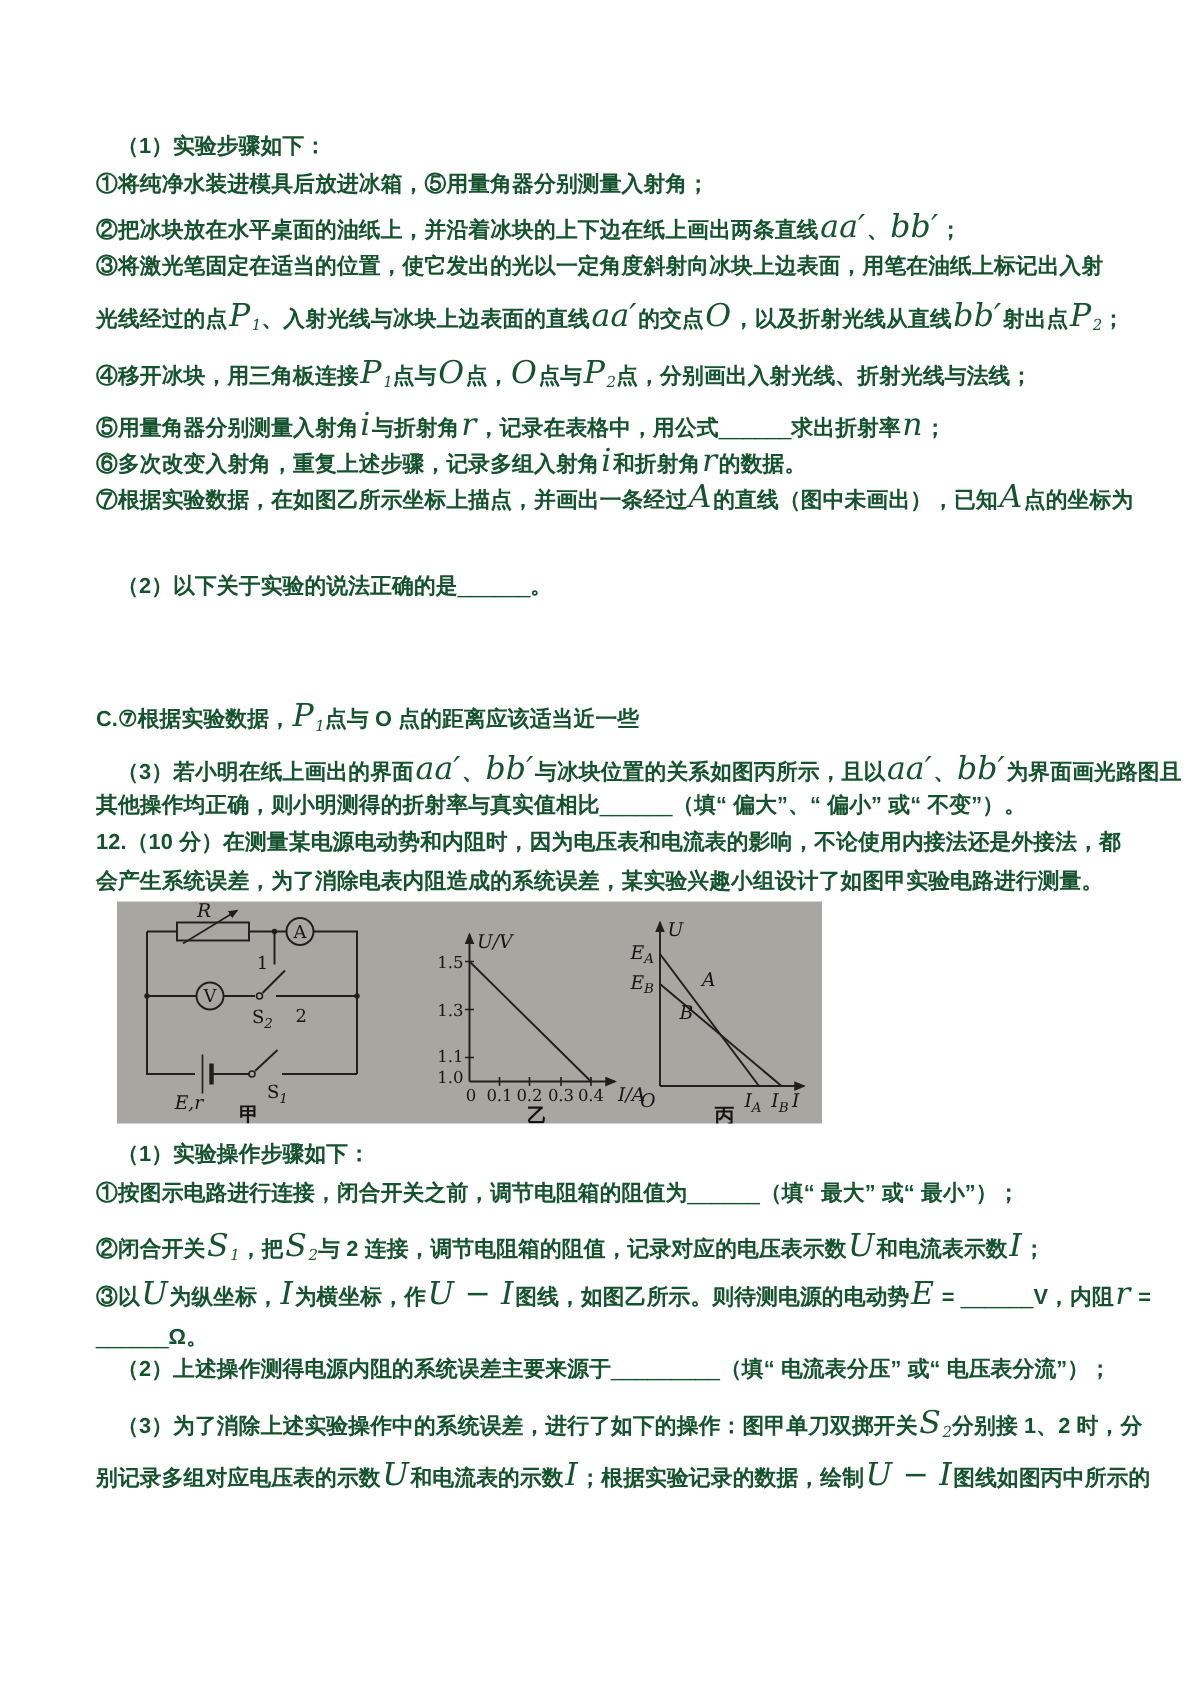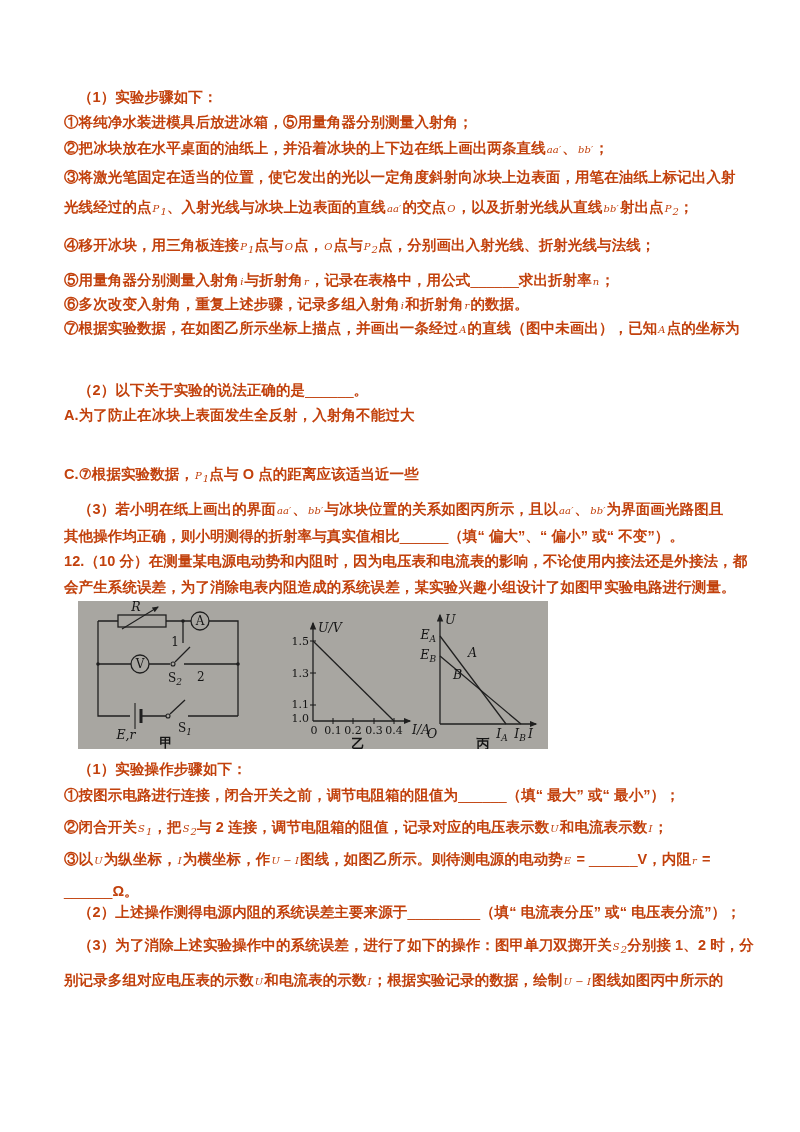--- a/index.html
+++ b/index.html
@@ -4,25 +4,25 @@
 <style>
   html,body{margin:0;padding:0;background:#e8e8e8;}
   .page{
     position:relative;width:800px;height:1132px;background:#ffffff;
     margin:0 auto;overflow:hidden;
     font-family:"Liberation Sans",sans-serif;color:#1e1e1e;
   }
   .line{
     position:absolute;left:64px;white-space:nowrap;
     font-family:"Liberation Sans",sans-serif;font-weight:600;
-    font-size:14.5px;letter-spacing:0.1px;color:#c2410c;
+    font-size:14.5px;letter-spacing:0.1px;color:#14532d;
   }
   .line.indent{left:78px;}
   .seg-c{font-family:"Liberation Sans",sans-serif;}
-  .seg-m{font-family:"DejaVu Serif",serif;font-style:italic;font-weight:500;font-size:10px;padding:0 1px;}
+  .seg-m{font-family:"DejaVu Serif",serif;font-style:italic;font-weight:500;font-size:21px;padding:0 1px;}
   .seg-s{font-family:"DejaVu Serif",serif;font-style:italic;font-weight:500;font-size:10px;vertical-align:-3px;}
   .seg-u{font-weight:400;letter-spacing:0;}
   .figure{
     position:absolute;left:78px;top:601px;width:470px;height:148px;
     background:#a8a6a1;
   }
   .figure svg{display:block;}
   .wire{stroke:#1f1f1f;stroke-width:1.3;fill:none;}
   .thin{stroke:#1f1f1f;stroke-width:1.1;fill:none;}
   .svg-cn{font-family:"Liberation Sans",sans-serif;font-weight:700;font-size:13px;fill:#141414;}
@@ -133,21 +133,20 @@
 <div class="line indent" style="top: 88px;"><span class="seg-c">（1）实验步骤如下：</span></div>
     <div class="line" style="top: 113px;"><span class="seg-c">①将纯净水装进模具后放进冰箱，⑤用量角器分别测量入射角；</span></div>
     <div class="line" style="top: 139px;"><span class="seg-c">②把冰块放在水平桌面的油纸上，并沿着冰块的上下边在纸上画出两条直线</span><span class="seg-m">aa′</span><span class="seg-c">、</span><span class="seg-m">bb′</span><span class="seg-c">；</span></div>
     <div class="line" style="top: 168px;"><span class="seg-c">③将激光笔固定在适当的位置，使它发出的光以一定角度斜射向冰块上边表面，用笔在油纸上标记出入射</span></div>
     <div class="line" style="top: 198px;"><span class="seg-c">光线经过的点</span><span class="seg-m">P</span><span class="seg-s">1</span><span class="seg-c">、入射光线与冰块上边表面的直线</span><span class="seg-m">aa′</span><span class="seg-c">的交点</span><span class="seg-m">O</span><span class="seg-c">，以及折射光线从直线</span><span class="seg-m">bb′</span><span class="seg-c">射出点</span><span class="seg-m">P</span><span class="seg-s">2</span><span class="seg-c">；</span></div>
     <div class="line" style="top: 236px;"><span class="seg-c">④移开冰块，用三角板连接</span><span class="seg-m">P</span><span class="seg-s">1</span><span class="seg-c">点与</span><span class="seg-m">O</span><span class="seg-c">点，</span><span class="seg-m">O</span><span class="seg-c">点与</span><span class="seg-m">P</span><span class="seg-s">2</span><span class="seg-c">点，分别画出入射光线、折射光线与法线；</span></div>
     <div class="line" style="top: 271px;"><span class="seg-c">⑤用量角器分别测量入射角</span><span class="seg-m">i</span><span class="seg-c">与折射角</span><span class="seg-m">r</span><span class="seg-c">，记录在表格中，用公式</span><span class="seg-u">______</span><span class="seg-c">求出折射率</span><span class="seg-m">n</span><span class="seg-c">；</span></div>
     <div class="line" style="top: 295px;"><span class="seg-c">⑥多次改变入射角，重复上述步骤，记录多组入射角</span><span class="seg-m">i</span><span class="seg-c">和折射角</span><span class="seg-m">r</span><span class="seg-c">的数据。</span></div>
     <div class="line" style="top: 319px;"><span class="seg-c">⑦根据实验数据，在如图乙所示坐标上描点，并画出一条经过</span><span class="seg-m">A</span><span class="seg-c">的直线（图中未画出），已知</span><span class="seg-m">A</span><span class="seg-c">点的坐标为</span></div>
     <div class="line indent" style="top: 381px;"><span class="seg-c">（2）以下关于实验的说法正确的是</span><span class="seg-u">______</span><span class="seg-c">。</span></div>
-    <div class="line" style="top: 406px;"><span class="seg-c">A.为了防止在冰块上表面发生全反射，入射角不能过大</span></div>
     <div class="line" style="top: 465px;"><span class="seg-c">C.⑦根据实验数据，</span><span class="seg-m">P</span><span class="seg-s">1</span><span class="seg-c">点与 O 点的距离应该适当近一些</span></div>
     <div class="line indent" style="top: 500px;"><span class="seg-c">（3）若小明在纸上画出的界面</span><span class="seg-m">aa′</span><span class="seg-c">、</span><span class="seg-m">bb′</span><span class="seg-c">与冰块位置的关系如图丙所示，且以</span><span class="seg-m">aa′</span><span class="seg-c">、</span><span class="seg-m">bb′</span><span class="seg-c">为界面画光路图且</span></div>
     <div class="line" style="top: 527px;"><span class="seg-c">其他操作均正确，则小明测得的折射率与真实值相比</span><span class="seg-u">______</span><span class="seg-c">（填“ 偏大”、“ 偏小” 或“ 不变”）。</span></div>
     <div class="line" style="top: 552px;"><span class="seg-c">12.（10 分）在测量某电源电动势和内阻时，因为电压表和电流表的影响，不论使用内接法还是外接法，都</span></div>
     <div class="line" style="top: 578px;"><span class="seg-c">会产生系统误差，为了消除电表内阻造成的系统误差，某实验兴趣小组设计了如图甲实验电路进行测量。</span></div>
     <div class="line indent" style="top: 760px;"><span class="seg-c">（1）实验操作步骤如下：</span></div>
     <div class="line" style="top: 786px;"><span class="seg-c">①按图示电路进行连接，闭合开关之前，调节电阻箱的阻值为</span><span class="seg-u">______</span><span class="seg-c">（填“ 最大” 或“ 最小”）；</span></div>
     <div class="line" style="top: 818px;"><span class="seg-c">②闭合开关</span><span class="seg-m">S</span><span class="seg-s">1</span><span class="seg-c">，把</span><span class="seg-m">S</span><span class="seg-s">2</span><span class="seg-c">与 2 连接，调节电阻箱的阻值，记录对应的电压表示数</span><span class="seg-m">U</span><span class="seg-c">和电流表示数</span><span class="seg-m">I</span><span class="seg-c">；</span></div>
     <div class="line" style="top: 850px;"><span class="seg-c">③以</span><span class="seg-m">U</span><span class="seg-c">为纵坐标，</span><span class="seg-m">I</span><span class="seg-c">为横坐标，作</span><span class="seg-m">U − I</span><span class="seg-c">图线，如图乙所示。则待测电源的电动势</span><span class="seg-m">E</span><span class="seg-c"> = </span><span class="seg-u">______</span><span class="seg-c">V，内阻</span><span class="seg-m">r</span><span class="seg-c"> =</span></div>
     <div class="line" style="top: 882px;"><span class="seg-u">______</span><span class="seg-c">Ω。</span></div>

